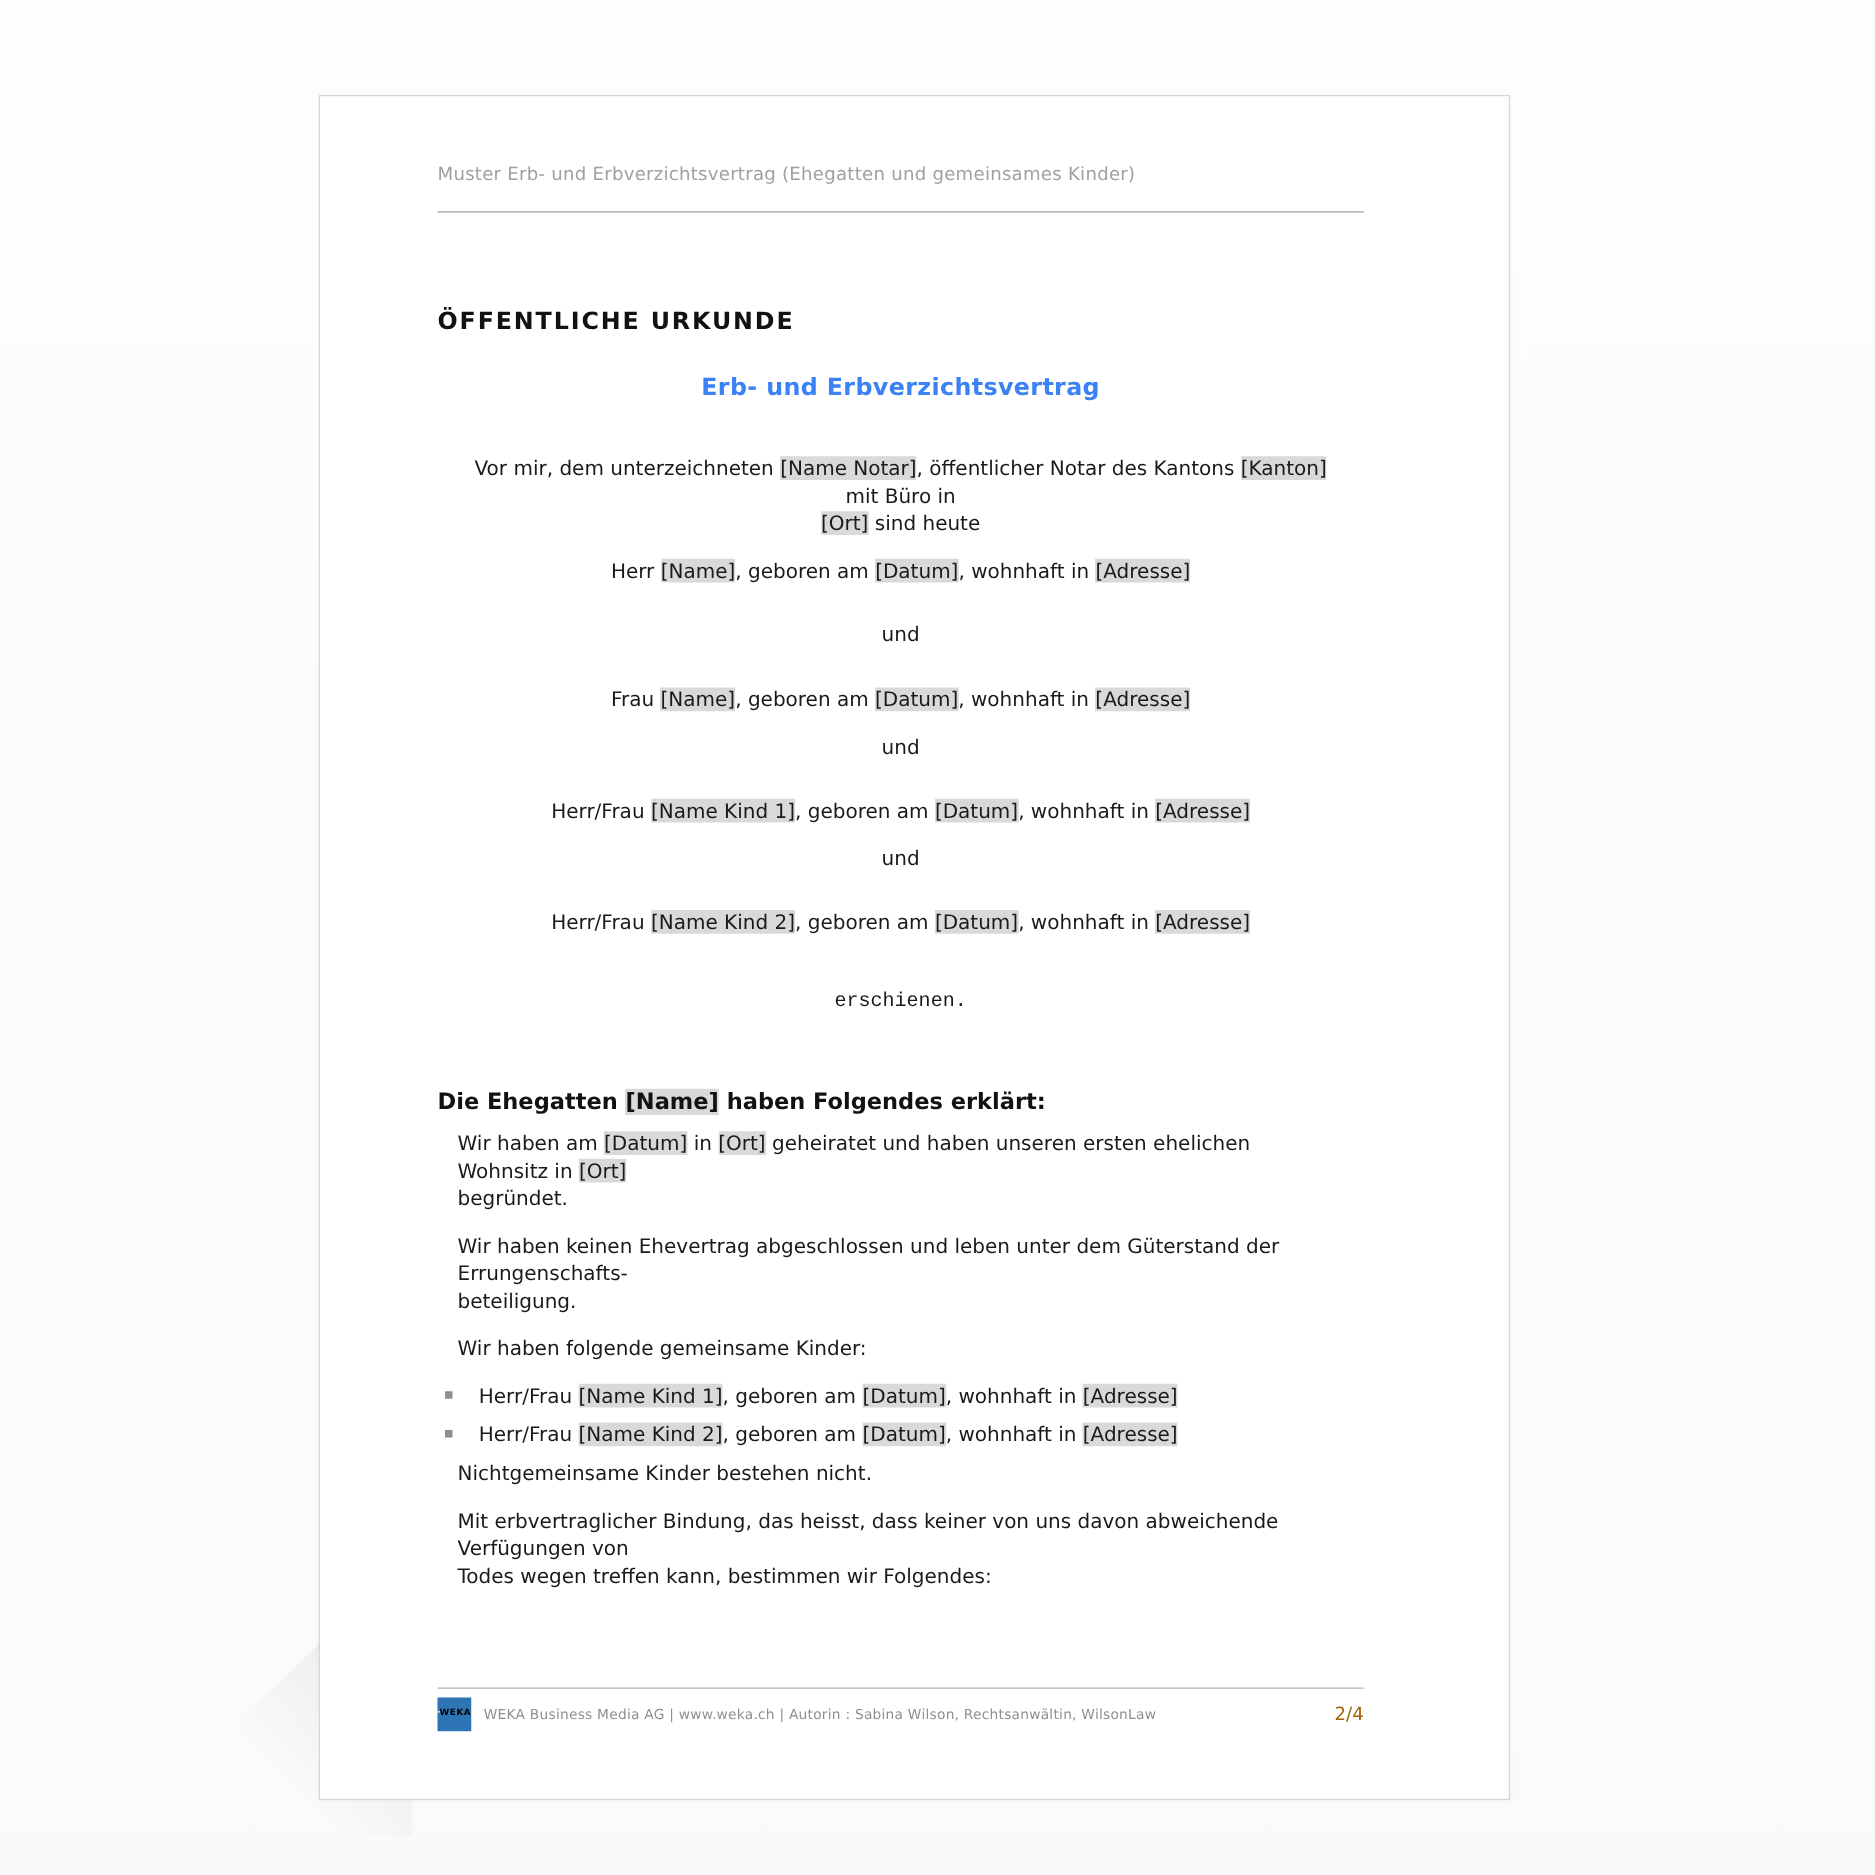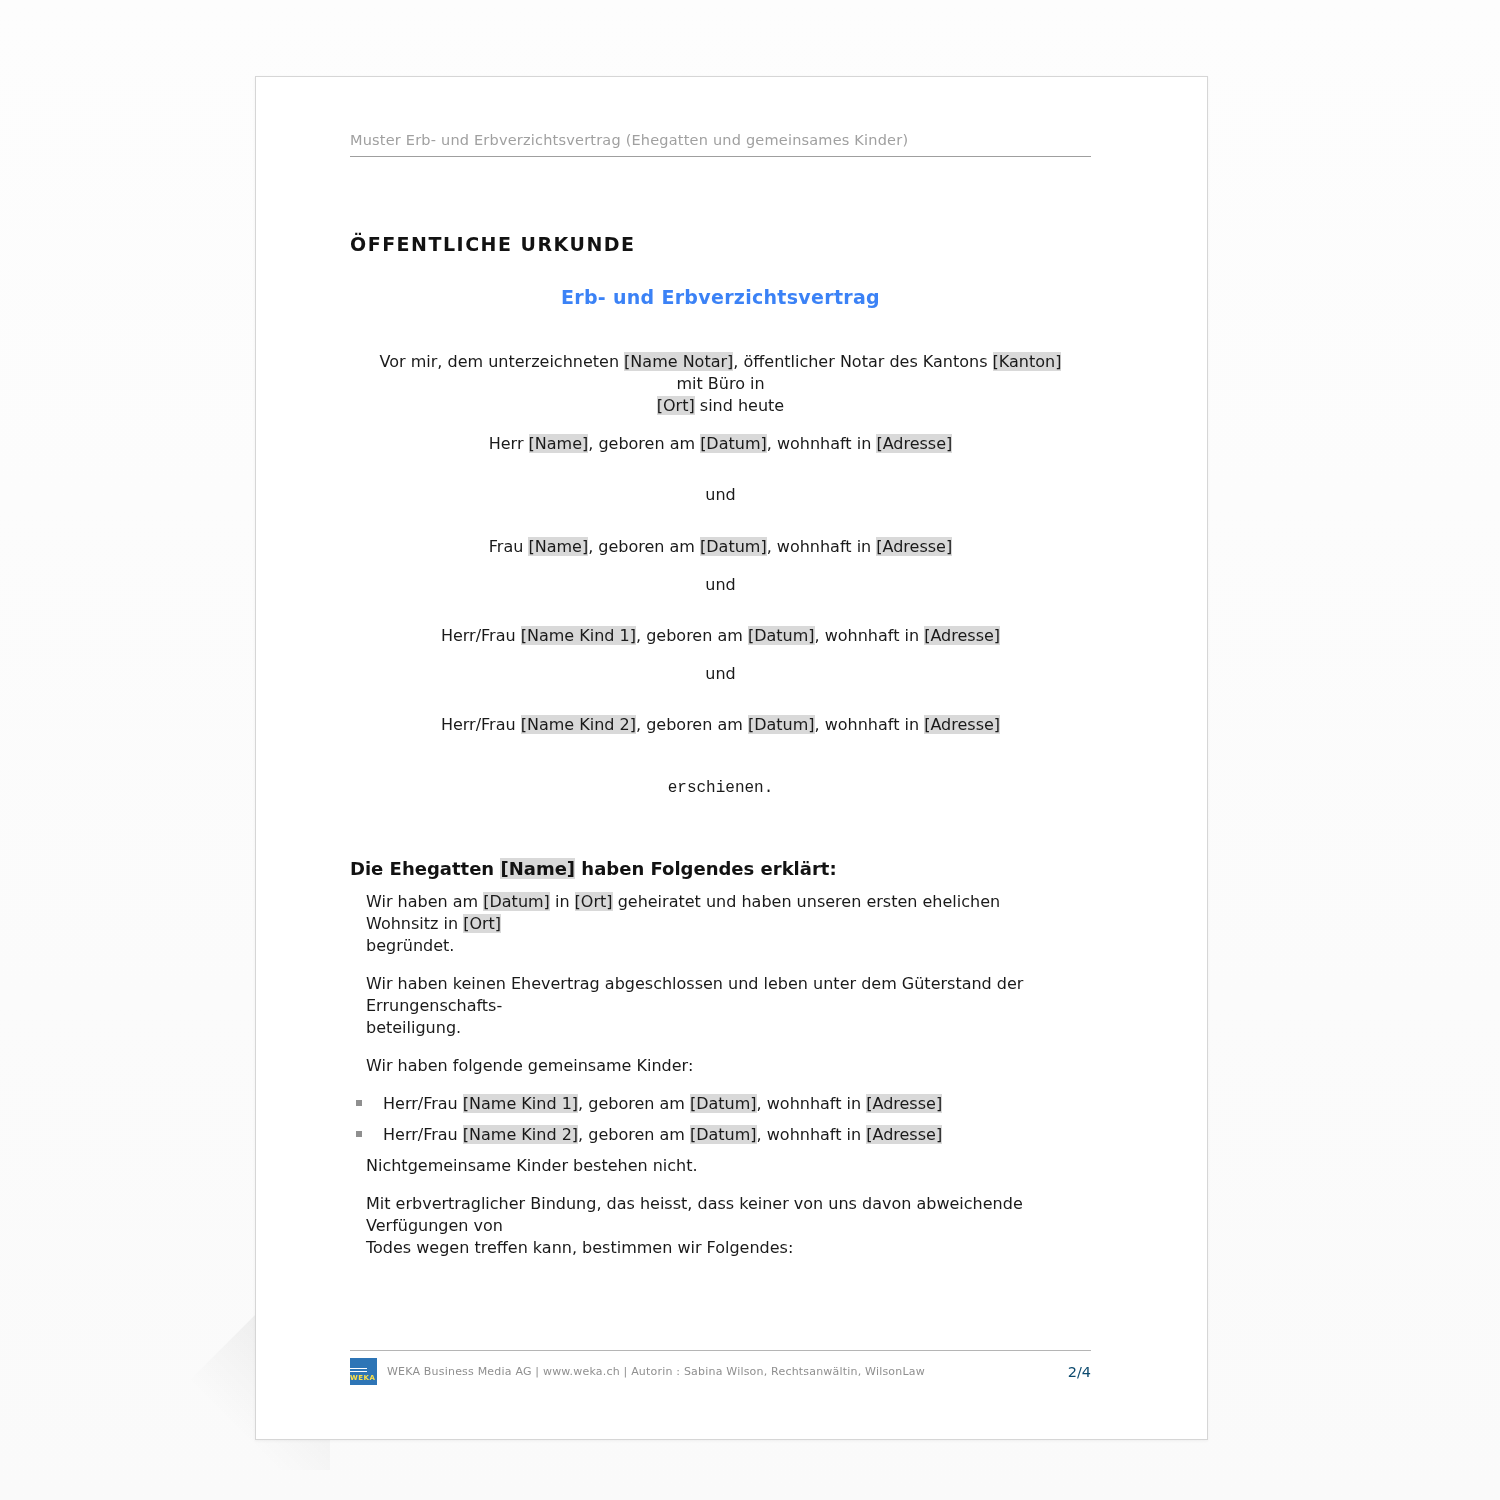--- a/index.html
+++ b/index.html
@@ -38,21 +38,21 @@
     box-sizing: border-box;
   }
   .content {
     position: absolute;
     left: 94px;
     right: 116px;
     top: 0;
   }
   .doc-header {
     padding-top: 55px;
-    padding-bottom: 8px;
+    padding-bottom: 21px;
     border-bottom: 1px solid #9f9f9f;
     font-size: 14.5px;
     line-height: 16px;
     color: #a0a0a0;
     letter-spacing: 0.2px;
   }
   .title {
     margin-top: 76px;
     text-align: left;
     font-weight: bold;
@@ -127,23 +127,23 @@
     bottom: 54px;
     border-top: 1px solid #b5b5b5;
     padding-top: 7px;
     display: flex;
     align-items: center;
   }
   .weka-logo {
     width: 27px;
     height: 27px;
     background: #2e75b6;
-    color: #fde047;
+    color: #000000;
     display: flex;
-    flex-direction: column;
+    align-items: center;
     justify-content: flex-end;
     box-sizing: border-box;
     padding-bottom: 3px;
     flex: 0 0 auto;
   }
   .weka-logo .bar {
     width: 17px;
     height: 1px;
     background: #ffffff;
     margin-bottom: 2px;
@@ -156,21 +156,21 @@
   }
   .footer-text {
     margin-left: 10px;
     color: #8f8f8f;
     font-size: 11px;
     line-height: 18px;
     flex: 1 1 auto;
     letter-spacing: 0.2px;
   }
   .page-number {
-    color: #0c4a6e;
+    color: #a16207;
     font-size: 14.5px;
     line-height: 18px;
     flex: 0 0 auto;
     margin-left: 24px;
   }
 </style>
 </head>
 <body>
 
 <div class="stage">

